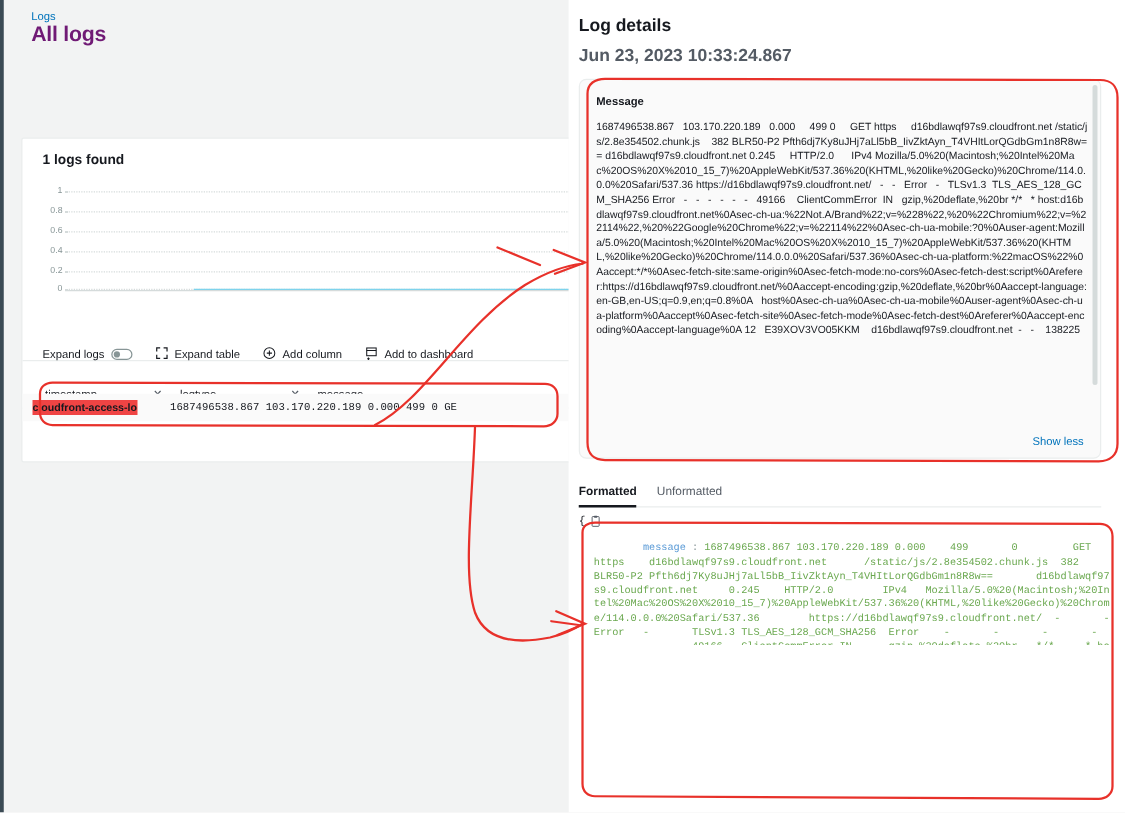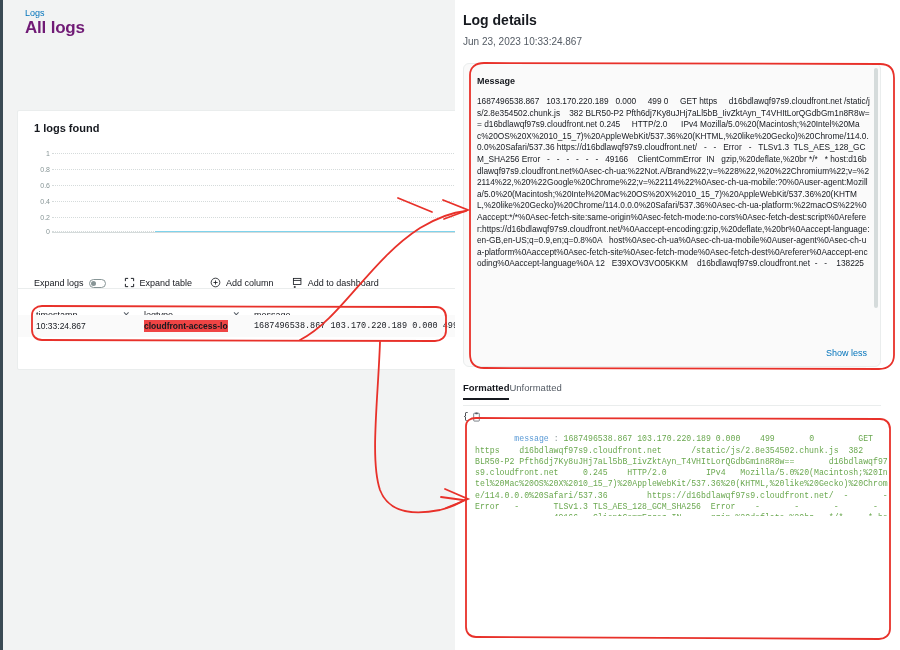--- a/index.html
+++ b/index.html
@@ -125,21 +125,21 @@
 
   
   .right-panel {
     position:absolute; left:455px; top:0; width:445px; height:516px;
     background:#ffffff; overflow:hidden;
   }
   .rp-title {
     position:absolute; left:8px; top:12px; font-size:14px; font-weight:bold; color:#16191f;
   }
   .rp-sub {
-    position:absolute; left:8px; top:36px; font-size:10px; color:#545b64;
+    position:absolute; left:8px; top:36px; font-size:14px; color:#545b64;font-weight:bold;
   }
 
   .message-card {
     position:absolute; left:8px; top:63px; width:418px; height:304px;
     background:#fafafa; border:1px solid #eaeded; border-radius:6px;
     overflow:hidden;
   }
   .message-label {
     position:absolute; left:13px; top:12px; font-size:9px; font-weight:bold; color:#16191f;
   }
@@ -156,21 +156,21 @@
     background:transparent;
   }
   .scroll-thumb {
     position:absolute; right:0; top:0; width:4px; height:240px;
     background:#d5dbdb; border-radius:2px;
   }
 
   
   .tabs {
     position:absolute; left:8px; top:382px; width:418px; height:24px;
-    border-bottom:1px solid #eaeded; display:flex; align-items:flex-start;
+    border-bottom:1px solid #eaeded; display:flex; gap:16px; align-items:flex-end;
   }
   .tab { font-size:9.5px; color:#545b64; padding-bottom:6px; position:relative; }
   .tab.active { color:#16191f; font-weight:bold; }
   .tab.active::after {
     content:""; position:absolute; left:0; right:0; bottom:-1px; height:2.5px; background:#16191f;
   }
 
   .json-view { position:absolute; left:8px; top:412px; width:425px; }
   .json-brace { font-family:"Liberation Mono", monospace; font-size:9px; color:#16191f; display:flex; align-items:center; gap:4px;}
   .copy-ic { width:9px; height:10px; display:block; }
@@ -257,21 +257,20 @@
         <div class="th c2">
           <span class="th-label">logtype</span>
           <span class="th-x">✕</span>
         </div>
         <div class="th c3">
           <span class="th-label">message</span>
         </div>
       </div>
 
       <div class="table-row">
-        <div class="td c1">10:33:24.867</div>
         <div class="td c2">
           <span class="hl">cloudfront-access-lo</span>
         </div>
         <div class="td c3">1687496538.867 103.170.220.189 0.000 499 0 GE</div>
       </div>
     </div>
   </div>
 
   <div class="right-panel">
     <div class="rp-title">Log details</div>

